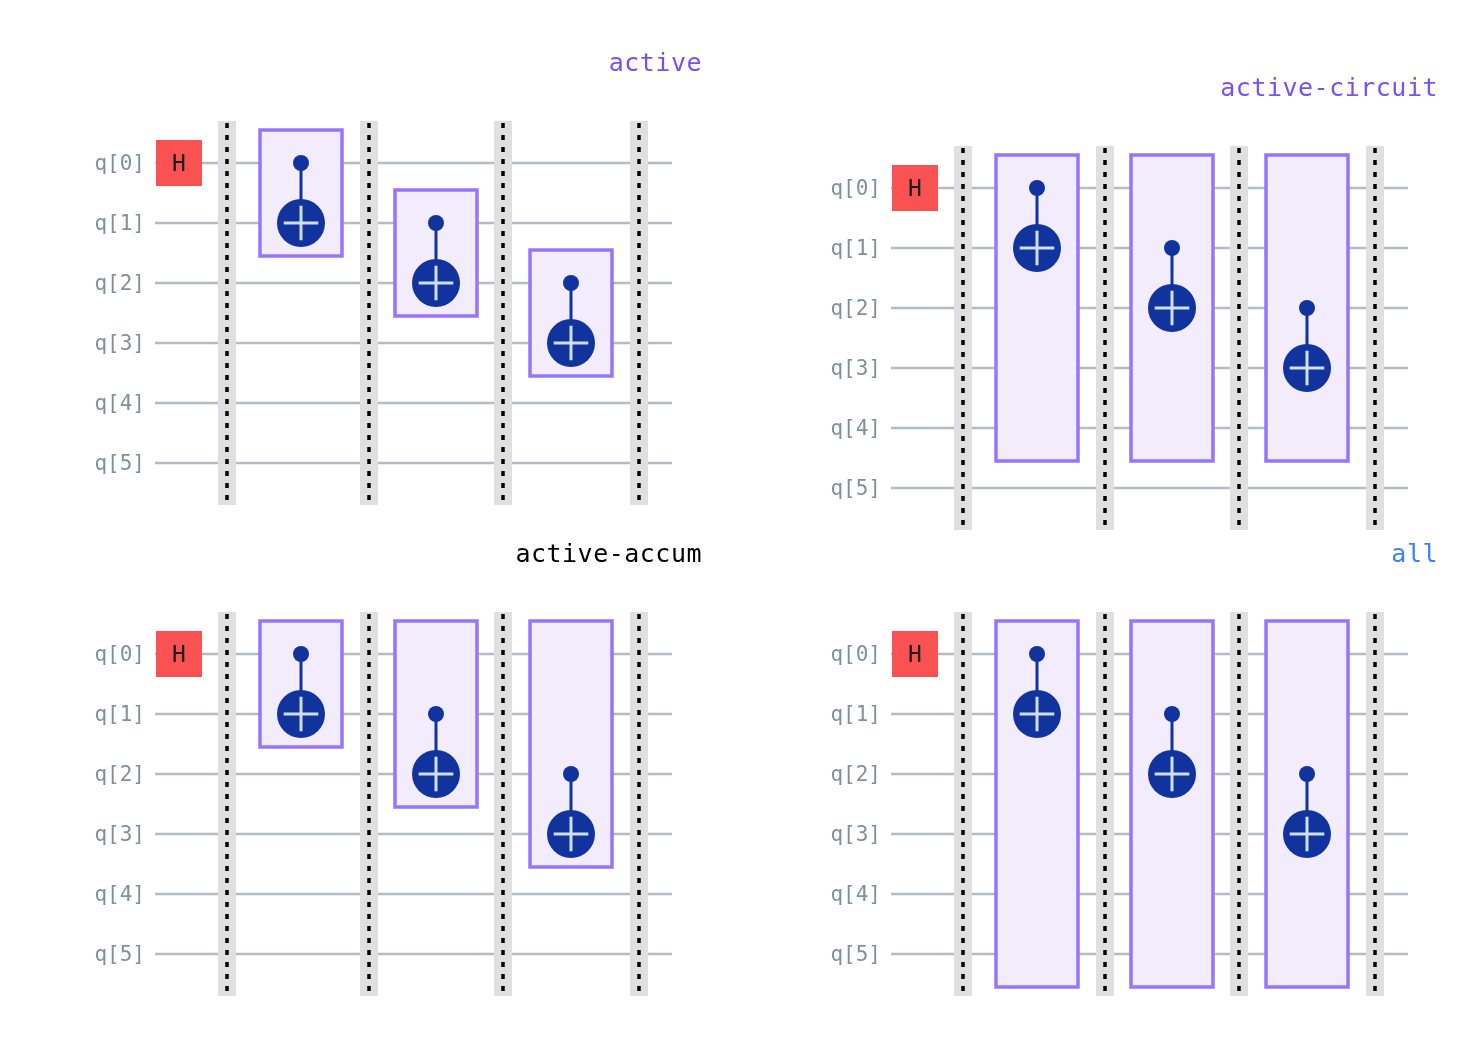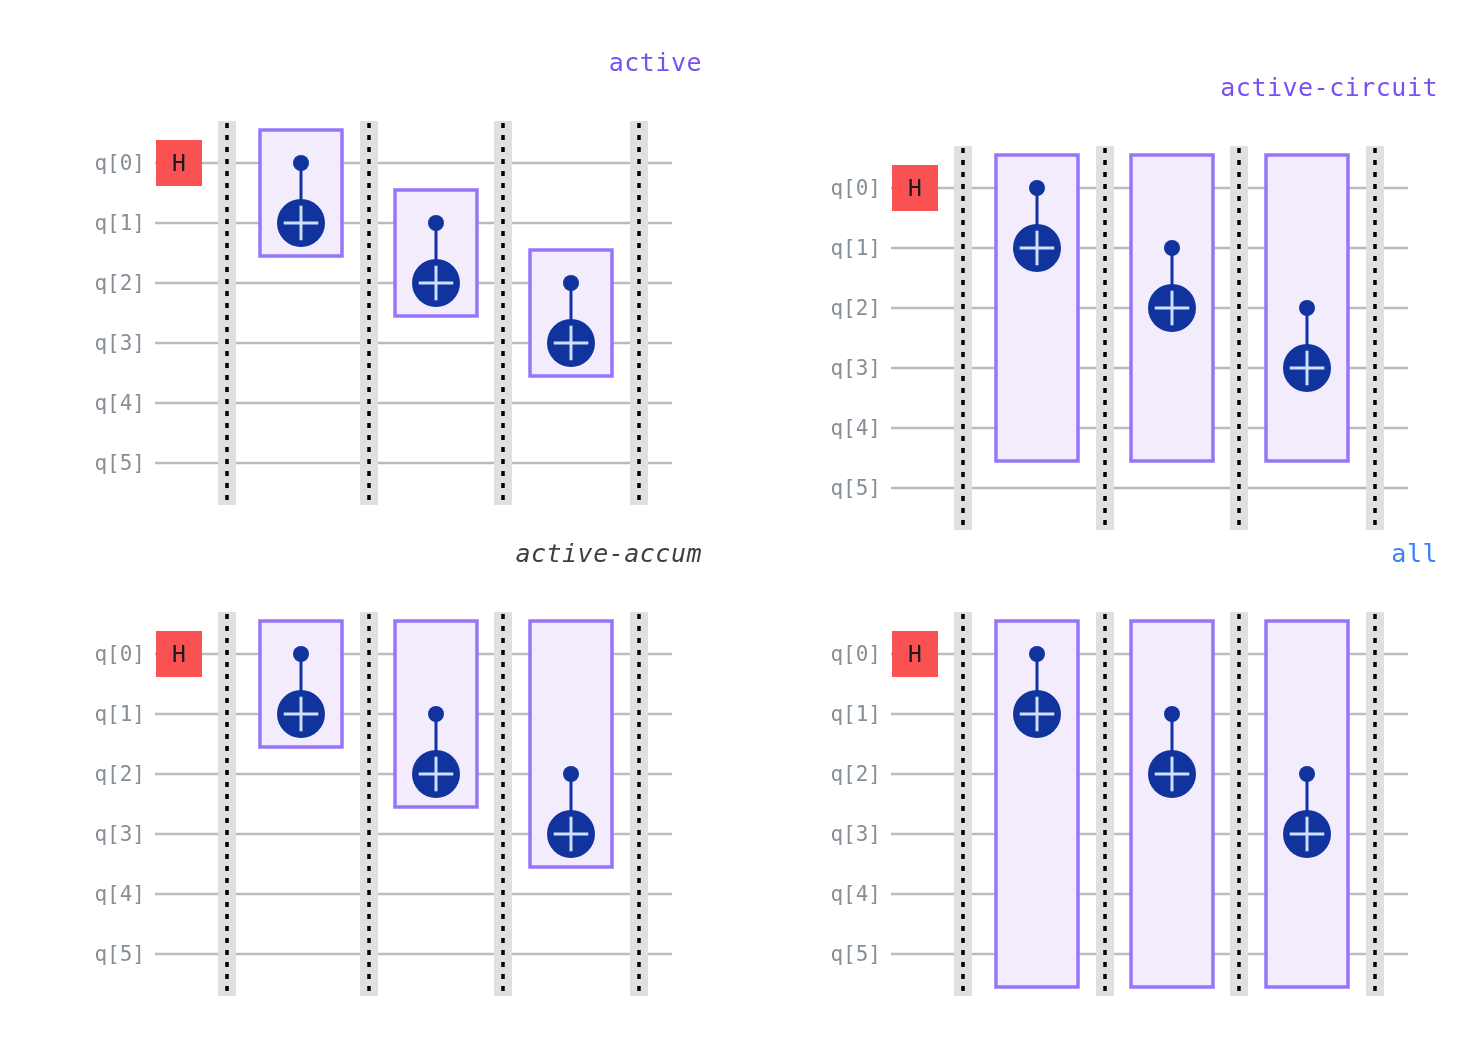--- a/index.html
+++ b/index.html
@@ -136,21 +136,21 @@
         <line x1="406" y1="171.72" x2="406" y2="206.28" stroke="#cfe0ff" stroke-width="3"></line>
         <circle cx="406" cy="129" r="8" fill="#11339e"></circle>
         <line x1="541" y1="189" x2="541" y2="249" stroke="#11339e" stroke-width="3"></line>
         <circle cx="541" cy="249" r="24" fill="#11339e"></circle>
         <line x1="523.72" y1="249" x2="558.28" y2="249" stroke="#cfe0ff" stroke-width="3"></line>
         <line x1="541" y1="231.72" x2="541" y2="266.28" stroke="#cfe0ff" stroke-width="3"></line>
         <circle cx="541" cy="189" r="8" fill="#11339e"></circle>
       </svg>
     </div>
     <div class="panel" style="left: 30px; top: 539px; width: 672px; height: 460px;">
-      <div class="panel-title" style="color: #404040; font-style: italic;">active-accum</div>
+      <div class="panel-title" style="color: #000000;">active-accum</div>
       <svg class="circuit-svg" width="672" height="414" viewBox="0 0 672 414" style="top: 46px;">
         <line x1="125" y1="69" x2="642" y2="69" stroke="#b8bcc2" stroke-width="2.5"></line>
         <text x="115" y="76" text-anchor="end" class="qlabel" fill="#868e96">q[0]</text>
         <line x1="125" y1="129" x2="642" y2="129" stroke="#b8bcc2" stroke-width="2.5"></line>
         <text x="115" y="136" text-anchor="end" class="qlabel" fill="#868e96">q[1]</text>
         <line x1="125" y1="189" x2="642" y2="189" stroke="#b8bcc2" stroke-width="2.5"></line>
         <text x="115" y="196" text-anchor="end" class="qlabel" fill="#868e96">q[2]</text>
         <line x1="125" y1="249" x2="642" y2="249" stroke="#b8bcc2" stroke-width="2.5"></line>
         <text x="115" y="256" text-anchor="end" class="qlabel" fill="#868e96">q[3]</text>
         <line x1="125" y1="309" x2="642" y2="309" stroke="#b8bcc2" stroke-width="2.5"></line>

